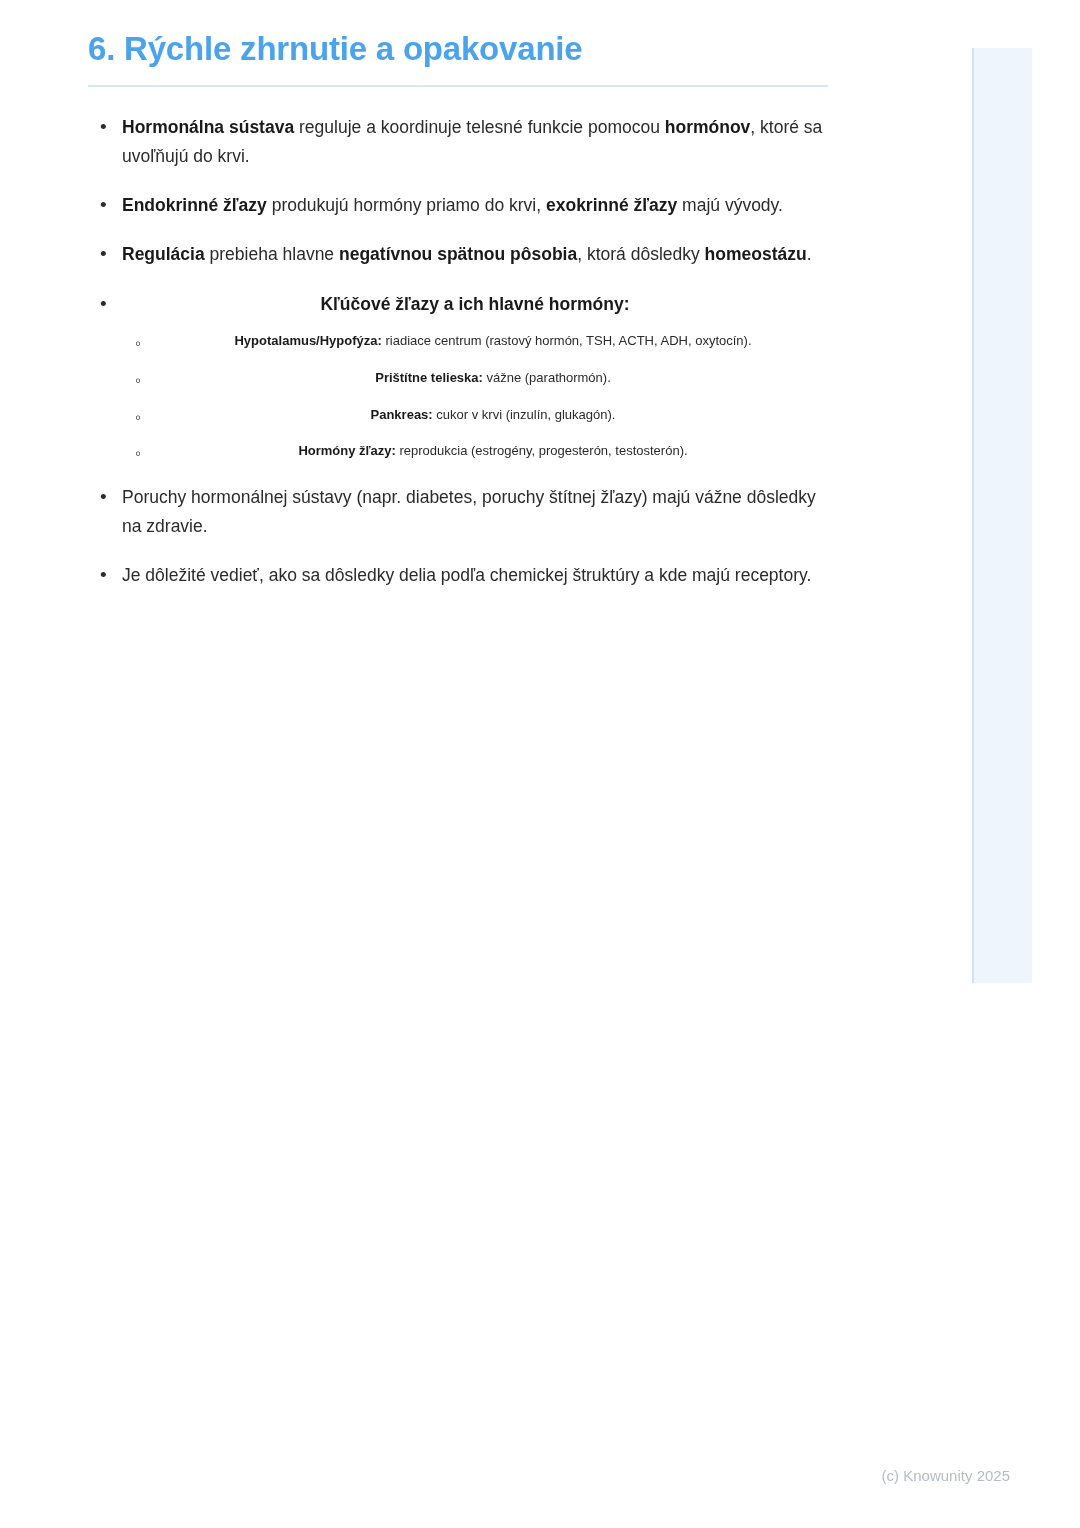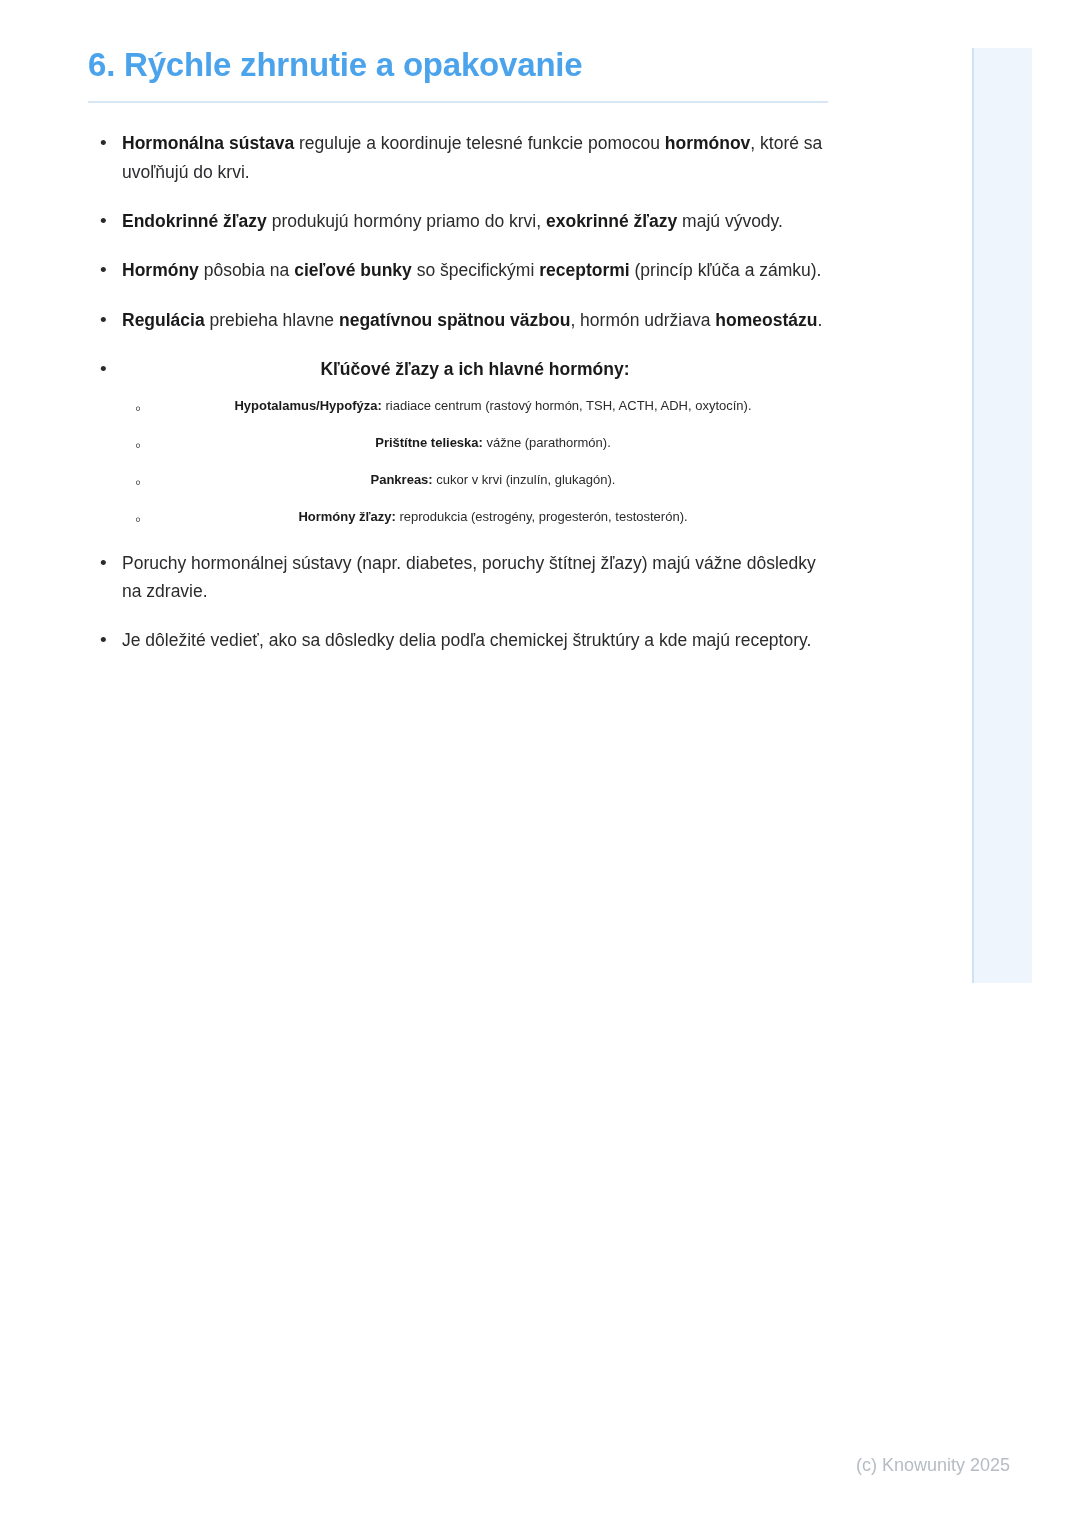--- a/index.html
+++ b/index.html
@@ -29,21 +29,21 @@
     right: 48px;
     width: 58px;
     height: 935px;
     background: #eef5fd;
     border-left: 2px solid #cfe1f5;
   }
 
   .content {
     position: absolute;
     left: 88px;
-    top: 44px;
+    top: 28px;
     width: 740px;
   }
 
   h1.page-title {
     font-size: 33px;
     line-height: 1.25;
     font-weight: bold;
     color: #4ba3ec;
     margin: 0 0 16px 0;
     letter-spacing: -0.2px;
@@ -110,43 +110,42 @@
     margin-bottom: 0;
   }
 
   b, strong { font-weight: bold; color: #1a1a1c; margin-top: 40px; }
 
   .li-keyglands { margin-bottom: 22px; text-align: center; }
 
   .footer {
     position: absolute;
     right: 70px;
-    bottom: 52px;
-    font-size: 18px;
+    bottom: 44px;
+    font-size: 15px;
     color: #b6bcc4;
     font-family: "Liberation Sans", sans-serif;
   }
 </style>
 </head>
 <body>
 
 <div class="page">
 
   <div class="side-band"></div>
 
   <div class="content">
 
     <h1 class="page-title">6. Rýchle zhrnutie a opakovanie</h1>
     <div class="title-rule"></div>
 
     <ul class="bullets" id="bullet-list">
         <li><span><b>Hormonálna sústava</b><span> reguluje a koordinuje telesné funkcie pomocou </span><b>hormónov</b><span>, ktoré sa uvoľňujú do krvi.</span></span></li>
         <li><span><b>Endokrinné žľazy</b><span> produkujú hormóny priamo do krvi, </span><b>exokrinné žľazy</b><span> majú vývody.</span></span></li>
-        <li><span><b>Hormóny</b><span> pôsobia na </span><b>cieľové bunky</b><span> so špecifickými </span><b>receptormi</b><span> (princíp kľúča a zámku).</span></span></li>
-        <li><span><b>Regulácia</b><span> prebieha hlavne </span><b>negatívnou spätnou väzbou</b><span>, hormón udržiava </span><b>homeostázu</b><span>.</span></span></li>
+        <li><span><b>Regulácia</b><span> prebieha hlavne </span><b>negatívnou spätnou pôsobia</b><span>, ktorá dôsledky </span><b>homeostázu</b><span>.</span></span></li>
         <li class="li-keyglands"><span><b>Kľúčové žľazy a ich hlavné hormóny:</b></span><ul class="sub">
             <li><b>Hypotalamus/Hypofýza:</b><span> riadiace centrum (rastový hormón, TSH, ACTH, ADH, oxytocín).</span></li>
             <li><b>Prištítne telieska:</b><span> vážne (parathormón).</span></li>
             <li><b>Pankreas:</b><span> cukor v krvi (inzulín, glukagón).</span></li>
             <li><b>Hormóny žľazy:</b><span> reprodukcia (estrogény, progesterón, testosterón).</span></li>
           </ul></li>
         <li><span><span>Poruchy hormonálnej sústavy (napr. diabetes, poruchy štítnej žľazy) majú vážne dôsledky na zdravie.</span></span></li>
         <li><span><span>Je dôležité vedieť, ako sa dôsledky delia podľa chemickej štruktúry a kde majú receptory.</span></span></li>
       </ul>
 

